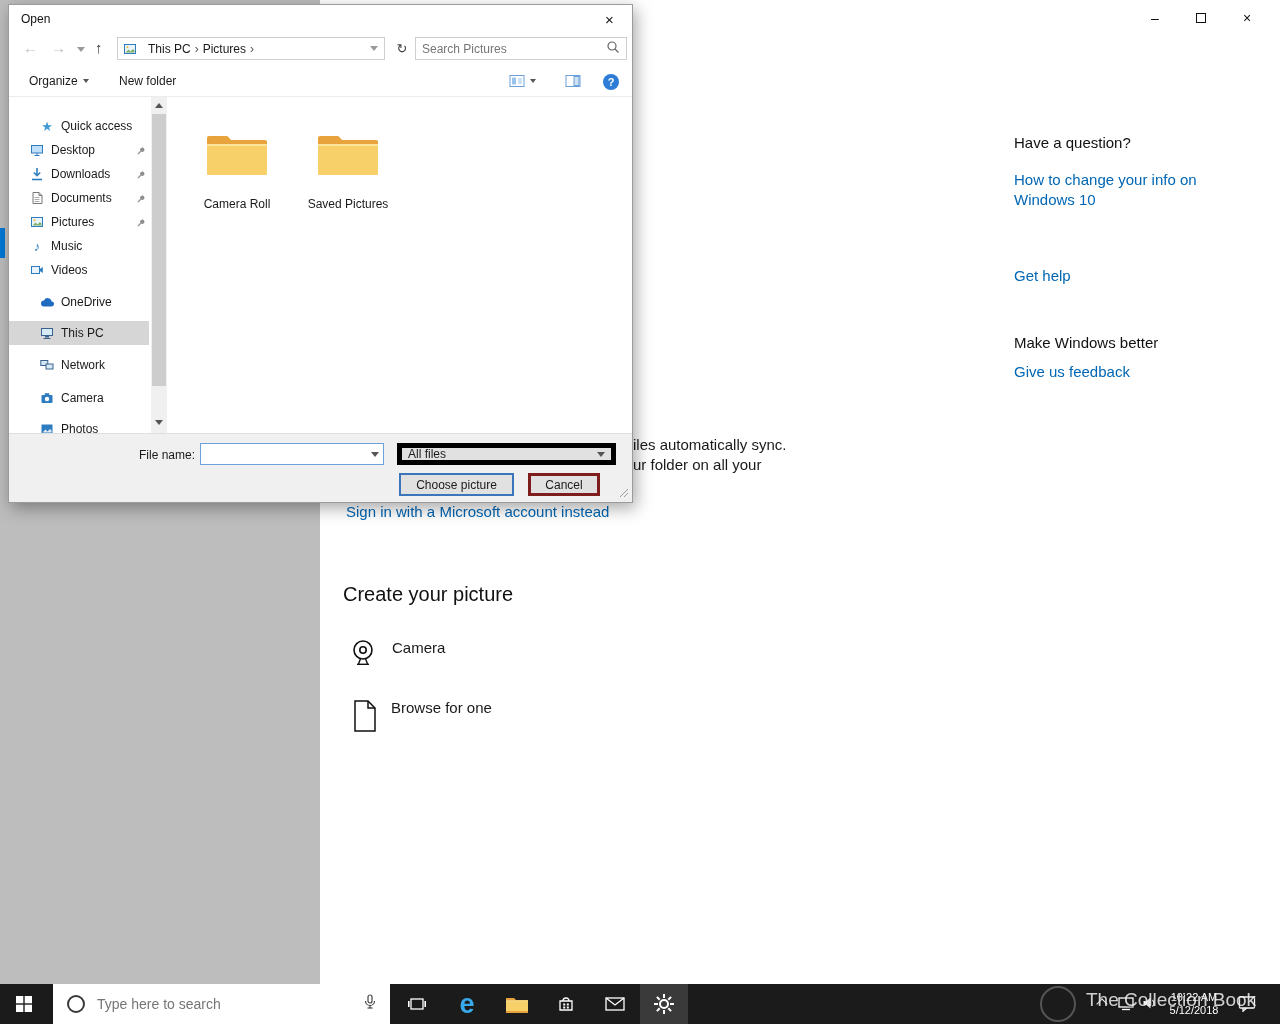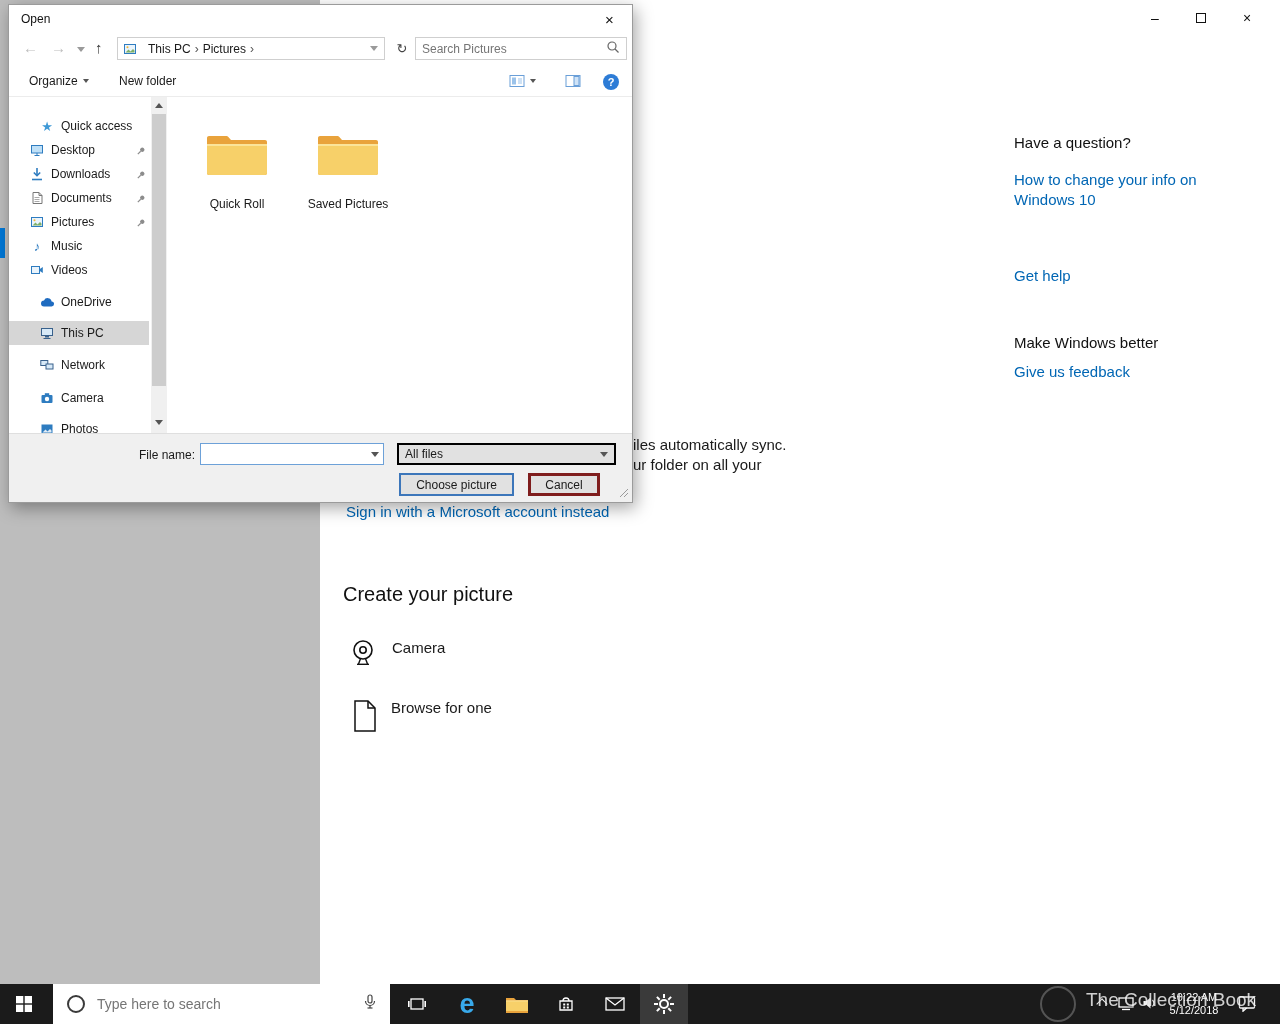--- a/index.html
+++ b/index.html
@@ -54,21 +54,21 @@
   .vs-arrow { position:absolute; left:4px; }
   .vs-thumb { position:absolute; left:1px; top:17px; width:14px; height:272px; background:#cdcdcd; }
   .file-item { position:absolute; top:22px; width:100px; text-align:center; }
   .file-item .flabel { margin-top:14px; font-size:12px; color:#1a1a1a; }
   .file-icon { margin:10px auto 0; width:66px; height:54px; }
   .dlg-footer { position:absolute; left:0; top:428px; width:623px; height:69px; background:#f0f0f0; border-top:1px solid #dfdfdf; }
   .fname-label { position:absolute; left:80px; top:14px; width:106px; text-align:right; font-size:12px; color:#1a1a1a; }
   .fname-combo { position:absolute; left:191px; top:9px; width:184px; height:22px; border:1px solid #6da1d8; background:#fff; display:flex; align-items:center; }
   .fname-combo input { flex:1; border:none; outline:none; height:18px; padding-left:4px; font-family:"Liberation Sans",sans-serif; font-size:12px; }
   .combo-arrow { width:16px; display:flex; align-items:center; justify-content:center; }
-  .ftype-combo { position:absolute; left:388px; top:9px; width:219px; height:22px; border:2px solid #000000; background:#e1e1e1; display:flex; align-items:center; justify-content:space-between; padding:0 6px; font-size:12px; color:#1a1a1a; }
+  .ftype-combo { position:absolute; left:388px; top:9px; width:219px; height:22px; border:5px solid #000000; background:#e1e1e1; display:flex; align-items:center; justify-content:space-between; padding:0 6px; font-size:12px; color:#1a1a1a; }
   .btn { position:absolute; top:39px; height:23px; background:#e1e1e1; font-size:12px; color:#1a1a1a; display:flex; align-items:center; justify-content:center; }
   .btn-choose { left:390px; width:115px; border:2px solid #3c76ba; }
   .btn-cancel { left:519px; width:72px; border:3px solid #7f1d1d; }
   .grip { position:absolute; right:3px; bottom:1px; }
 
   
   .taskbar { position:absolute; left:0; top:984px; width:1280px; height:40px; background:#1b1b1b; z-index:50; }
   .tb-start { position:absolute; left:0; top:0; width:48px; height:40px; display:flex; align-items:center; justify-content:center; }
   .tb-search { position:absolute; left:53px; top:0; width:337px; height:40px; background:#fff; display:flex; align-items:center; }
   .cortana-ring { width:18px; height:18px; border:2px solid #3a3a3a; border-radius:50%; margin-left:14px; flex:0 0 18px; }
@@ -343,21 +343,21 @@
     </div>
 
     <div class="file-item" style="left:178px">
       <div class="file-icon">
         <svg width="66" height="54" viewBox="0 0 66 54">
           <path d="M3 9 c0-1.2 .9-2 2-2 h17 c1 0 2 .4 2.6 1.2 L27 11 h34 c1.2 0 2 .9 2 2 v31 c0 1.1-.9 2-2 2 H5 c-1.2 0-2-.9-2-2 z" fill="#e9a33c"></path>
           <path d="M3 16 h60 v28 c0 1.1-.9 2-2 2 H5 c-1.2 0-2-.9-2-2 z" fill="#f7d069"></path>
           <rect x="3" y="15" width="60" height="2" fill="#fbe49a"></rect>
         </svg>
       </div>
-      <div class="flabel">Quick Roll</div>
+      <div class="flabel">Camera Roll</div>
     </div>
     <div class="file-item" style="left:289px">
       <div class="file-icon">
         <svg width="66" height="54" viewBox="0 0 66 54">
           <path d="M3 9 c0-1.2 .9-2 2-2 h17 c1 0 2 .4 2.6 1.2 L27 11 h34 c1.2 0 2 .9 2 2 v31 c0 1.1-.9 2-2 2 H5 c-1.2 0-2-.9-2-2 z" fill="#e9a33c"></path>
           <path d="M3 16 h60 v28 c0 1.1-.9 2-2 2 H5 c-1.2 0-2-.9-2-2 z" fill="#f7d069"></path>
           <rect x="3" y="15" width="60" height="2" fill="#fbe49a"></rect>
         </svg>
       </div>
       <div class="flabel">Saved Pictures</div>

